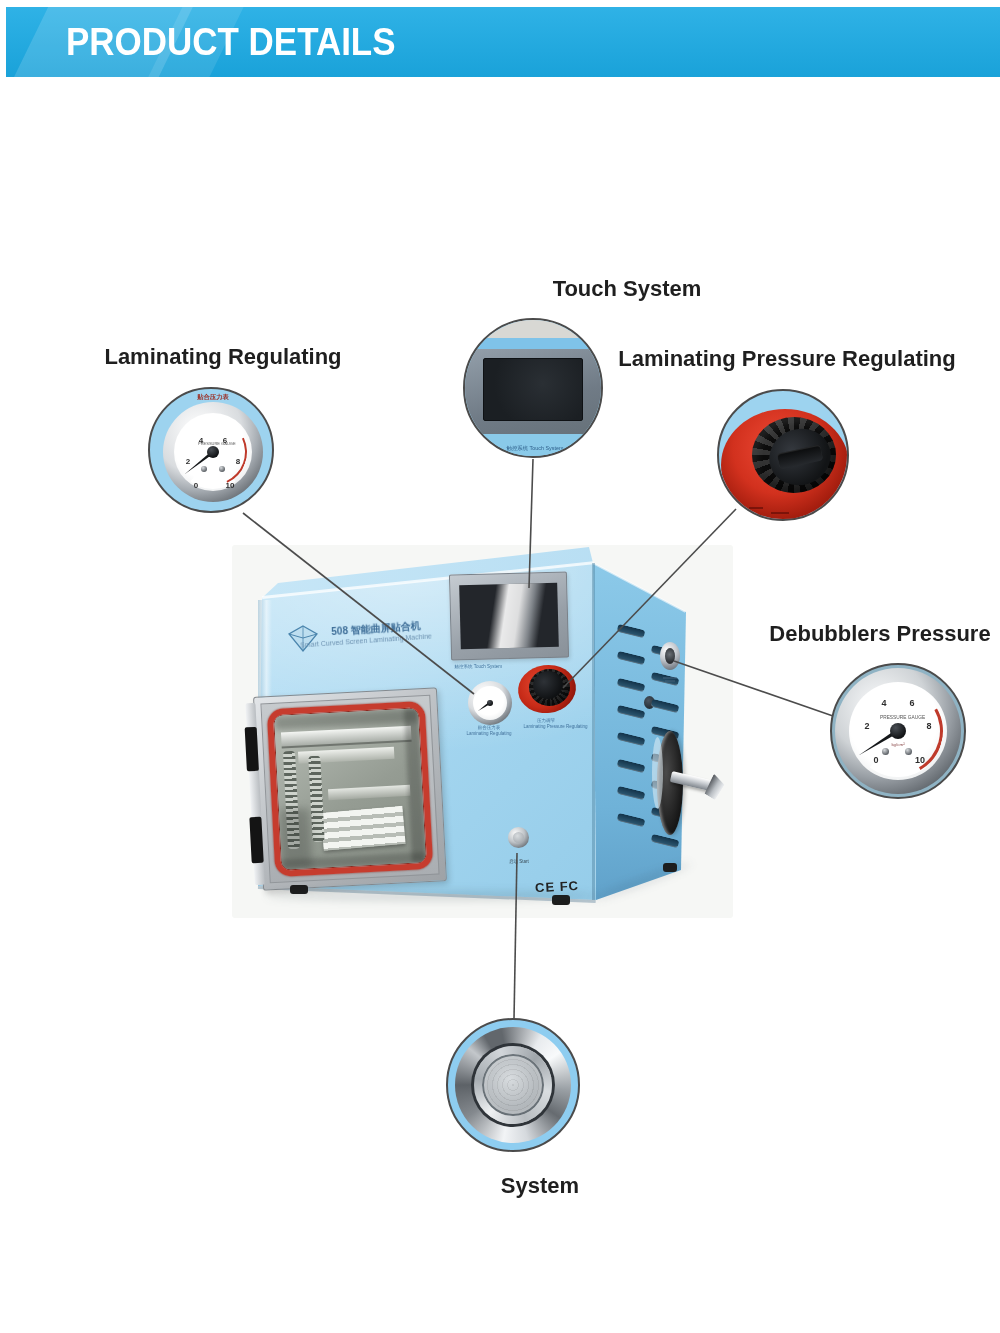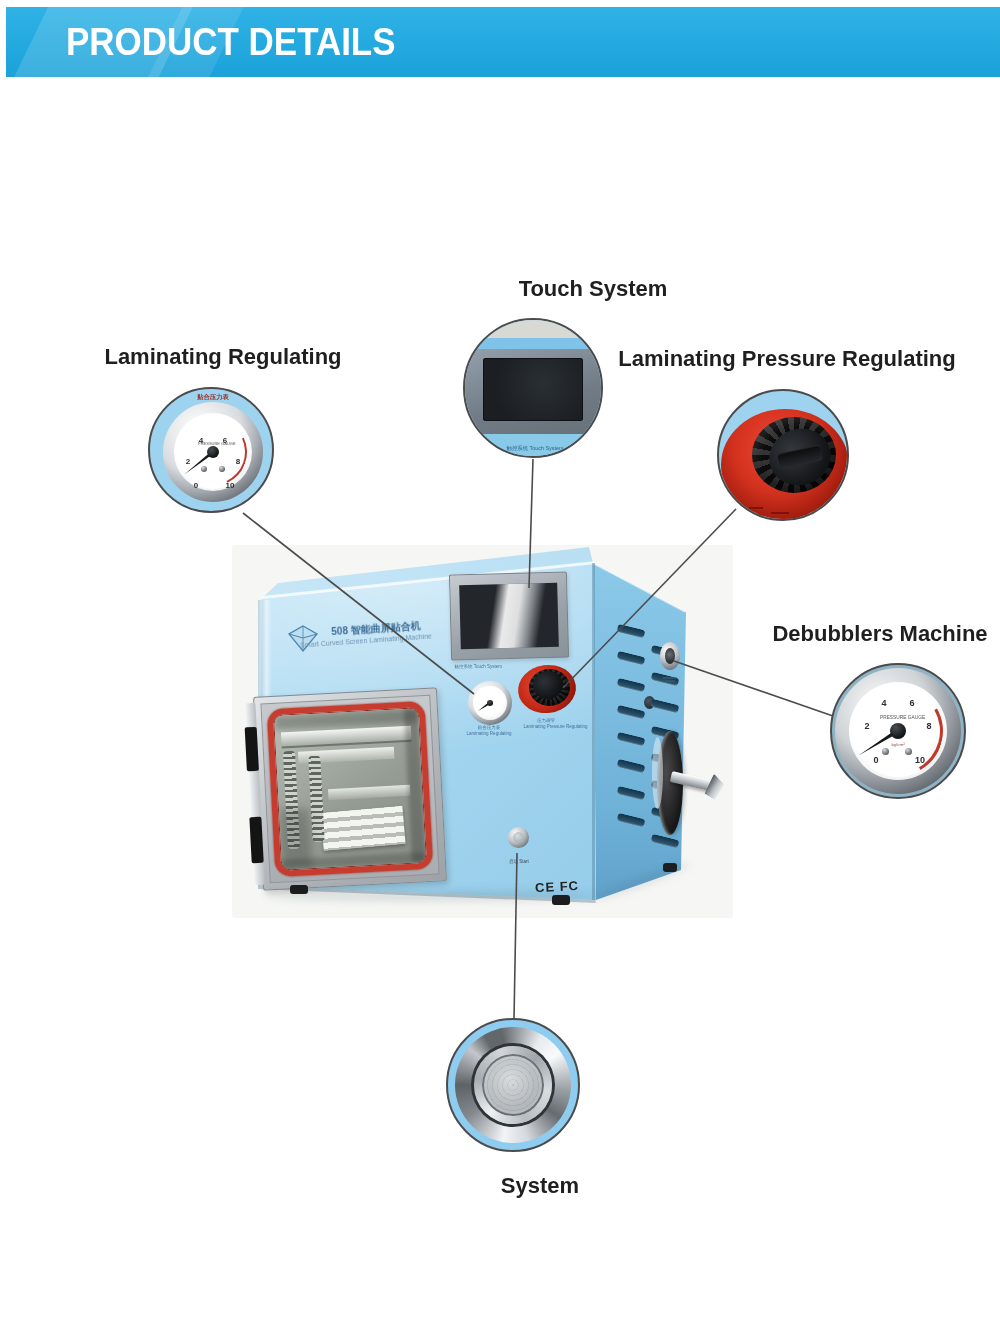--- a/index.html
+++ b/index.html
@@ -226,17 +226,17 @@
     <div class="screw" style="left:70px;top:80px;width:7px;height:7px"></div>
   </div>
 </div>
 
 <div class="abs circle" style="left:446px;top:1018px;width:134px;height:134px;background:#8ecdf0">
   <div class="abs" style="left:7px;top:7px;width:116px;height:116px;border-radius:50%;background:conic-gradient(from -30deg,#62676c 0deg 18deg,#e8ebee 60deg,#f8fafb 85deg,#9aa0a5 125deg,#666b70 155deg,#d5d9dd 195deg,#f2f4f6 220deg,#84898e 265deg,#5d6267 300deg,#c3c7cb 340deg,#62676c 360deg)"></div>
   <div class="abs" style="left:26px;top:26px;width:78px;height:78px;border-radius:50%;background:conic-gradient(from 40deg,#9fa5aa,#d9dde0 60deg,#b8bdc1 120deg,#eef0f2 180deg,#a6acb1 240deg,#d2d6da 300deg,#9fa5aa);box-shadow:0 0 0 3px #2f3439"></div>
   <div class="abs" style="left:34px;top:34px;width:62px;height:62px;border-radius:50%;background:repeating-radial-gradient(circle,rgba(0,0,0,.07) 0 1px,transparent 1px 5px),radial-gradient(circle at 45% 40%,#d8dcdf,#b2b7bb 60%,#93999e);box-shadow:inset 0 0 0 2px rgba(60,70,78,.65),inset 0 0 8px rgba(255,255,255,.5)"></div>
 </div>
 
-<div class="abs clabel" style="left:593px;top:289px">Touch System</div>
+<div class="abs clabel" style="left:627px;top:289px">Touch System</div>
 <div class="abs clabel" style="left:223px;top:357px">Laminating Regulating</div>
 <div class="abs clabel" style="left:787px;top:359px">Laminating Pressure Regulating</div>
-<div class="abs clabel" style="left:880px;top:634px">Debubblers Machine</div>
+<div class="abs clabel" style="left:880px;top:634px">Debubblers Pressure</div>
 <div class="abs clabel" style="left:540px;top:1186px">System</div>
 
 </body></html>

